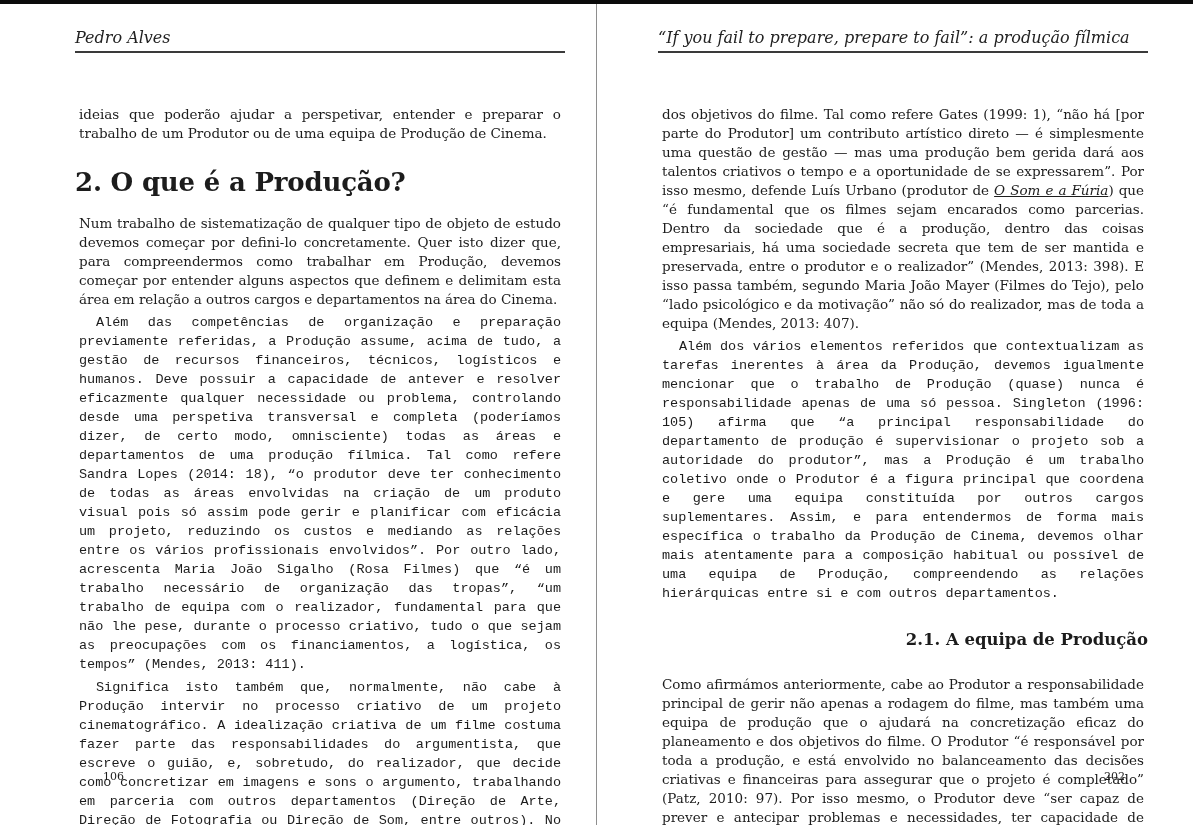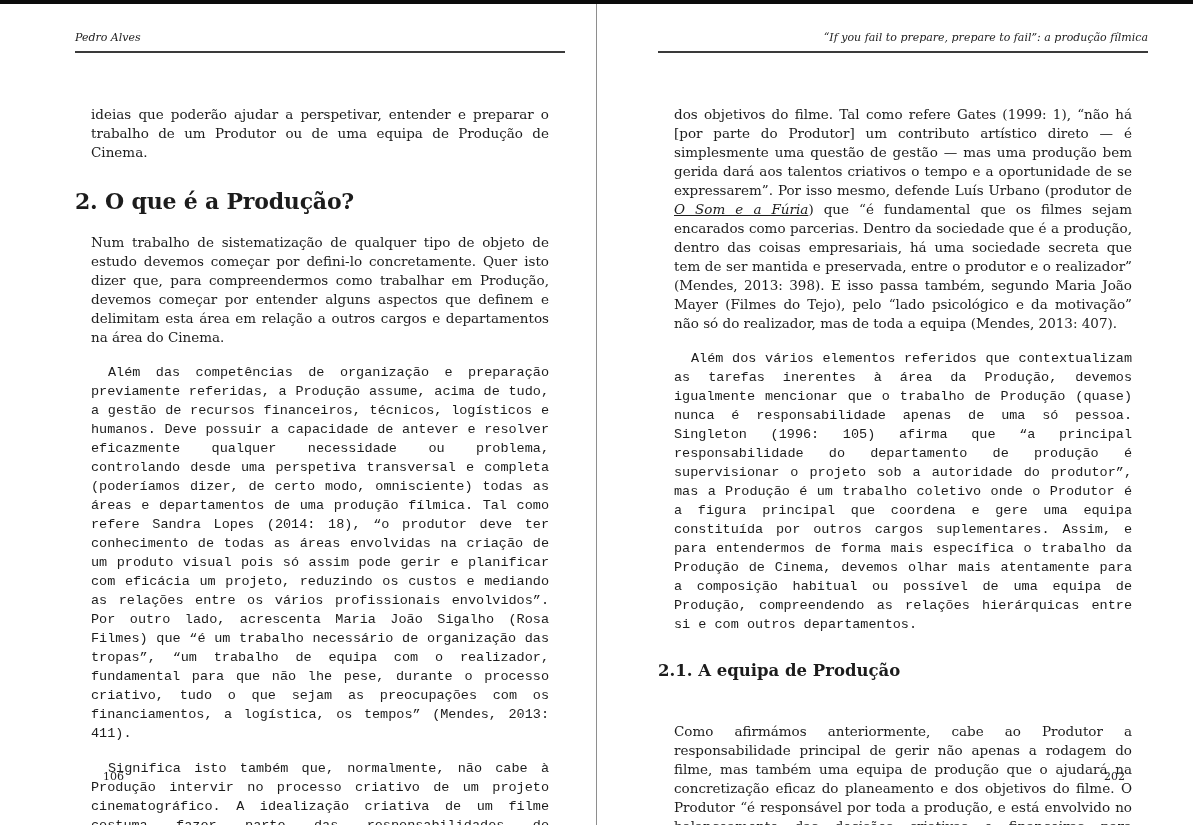--- a/index.html
+++ b/index.html
@@ -32,51 +32,51 @@
     width: 490px;
     color: #1c1c1c;
     font-size: 13.5px;
     line-height: 19px;
     text-align: justify;
   }
   .col-left  { left: 75px; }
   .col-right { left: 658px; }
   .running-head {
     font-style: italic;
-    font-size: 11px;
+    font-size: 16px;
     line-height: 15px;
     padding-bottom: 6px;
     border-bottom: 2px solid #3a3a3a;
     text-align: left;
     color: #222222;
   }
-  .col-right .running-head { text-align: right; }
+  .col-right .running-head { text-align: left; }
   .body-text { margin-top: 52px; }
   .body-text p {
-    margin: 16px;
+    margin: 4px;
     hyphens: auto;
     -webkit-hyphens: auto;
   }
   .body-text p.ind { text-indent: 17px; font-family: Liberation Mono, monospace; }
   h1.section-heading {
     font-family: "DejaVu Serif", serif;
-    font-size: 22px;
+    font-size: 26px;
     line-height: 25px;
     font-weight: bold;
     letter-spacing: -0.2px;
     margin: 27px 0 19px 0;
     text-align: left;
   }
   h2.subsection-heading {
     font-family: "DejaVu Serif", serif;
     font-size: 16.5px;
     line-height: 20px;
     font-weight: bold;
-    margin: 27px 0 41px 0;
-    text-align: left;
+    margin: 27px 0 25px 0;
+    text-align: right;
   }
   .pagenum {
     position: absolute;
     top: 770px;
     font-size: 11px;
     color: #1c1c1c;
     text-align: right;
   }
   .pagenum-left  { left: 103px; }
   .pagenum-right { right: 68px; }

